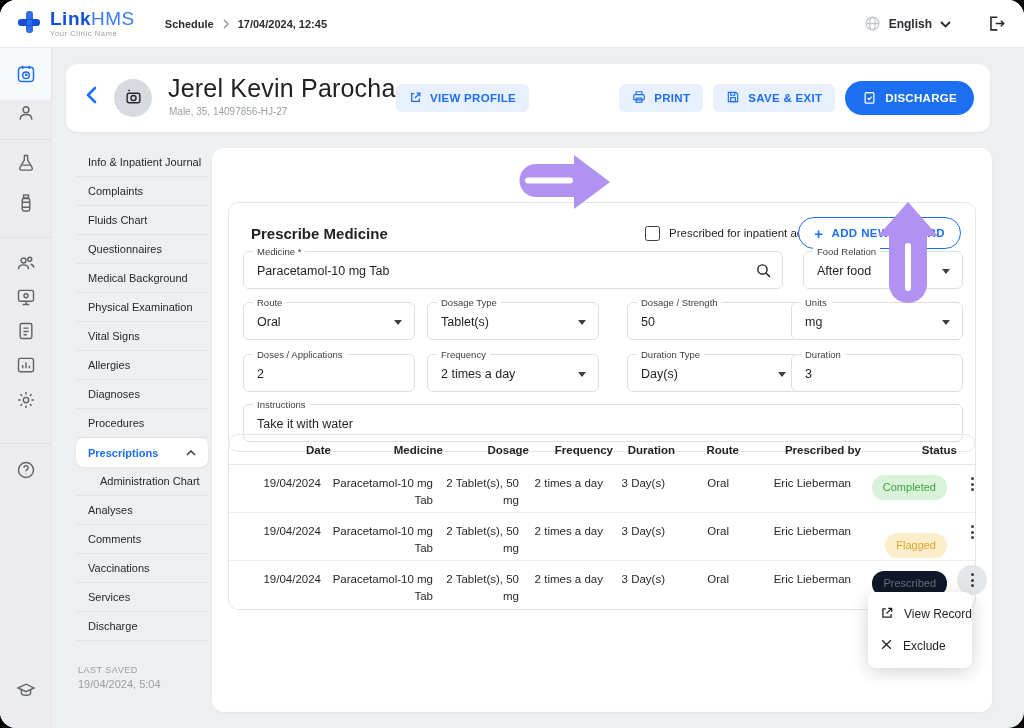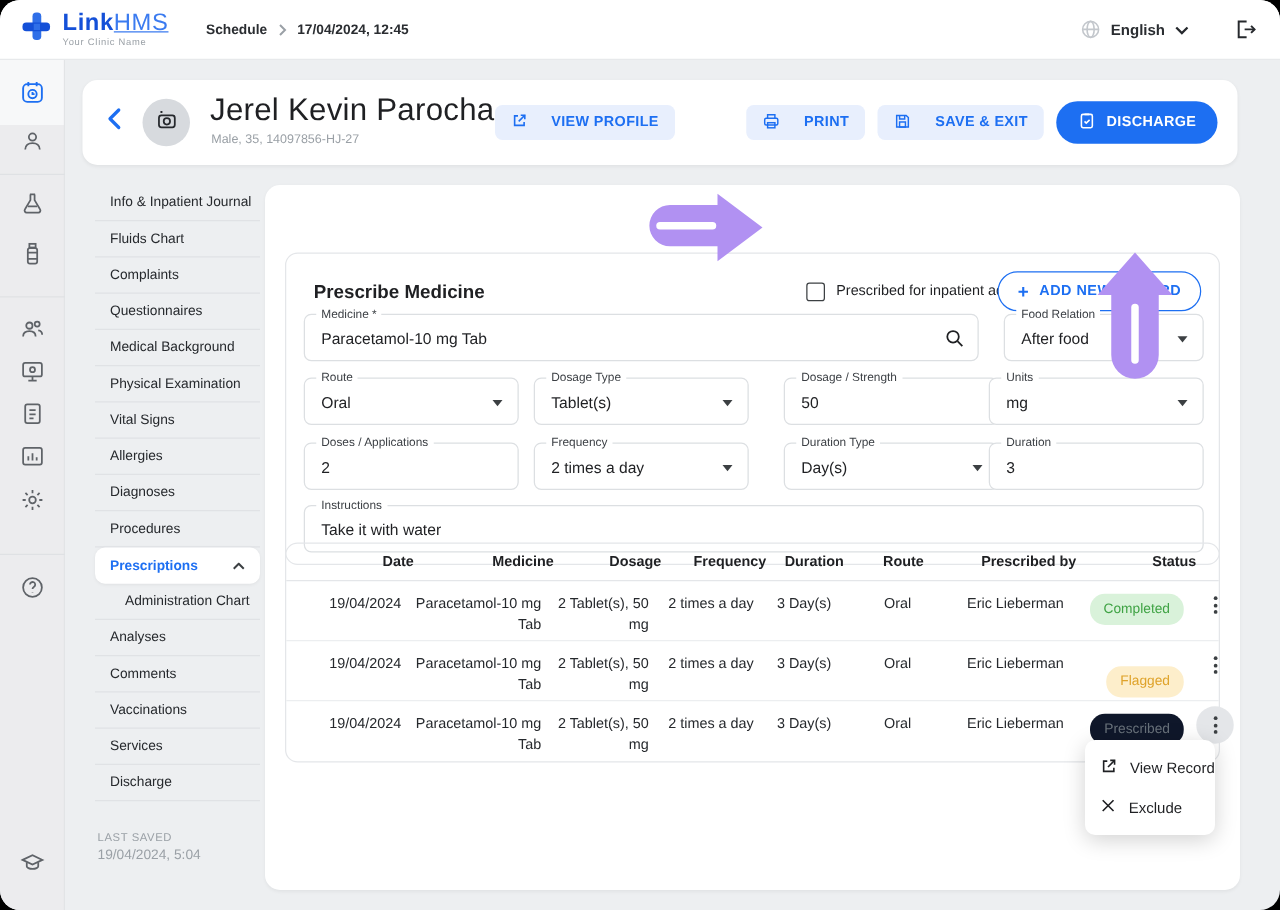--- a/index.html
+++ b/index.html
@@ -7,21 +7,21 @@
     font-family:"Liberation Sans", sans-serif; }
   .screen { position:absolute; inset:0; background:#edeff1; border-radius:16px; overflow:hidden; }
 
   
   .topbar { position:absolute; left:0; top:0; width:1024px; height:48px; background:#fff;
     border-bottom:1px solid #e7e9eb; display:flex; align-items:center; z-index:5; }
   .brand { display:flex; align-items:center; gap:8px; margin-left:16px; }
   .brand-text { line-height:1; }
   .brand-name { font-size:19px; letter-spacing:.5px; }
   .brand-bold { color:#1450d8; font-weight:bold; }
-  .brand-light { color:#3b7bf0; font-weight:normal;text-decoration:underline; }
+  .brand-light { color:#3b7bf0; font-weight:normal; }
   .brand-sub { font-size:7.5px; color:#9aa0a6; letter-spacing:.6px; margin-top:2px; }
   .crumbs { display:flex; align-items:center; gap:8px; margin-left:30px; font-size:11px;
     font-weight:bold; color:#2a2d31; }
   .crumb-sep { color:#9aa0a6; display:flex; }
   .topbar-right { margin-left:auto; display:flex; align-items:center; gap:10px; margin-right:18px; }
   .lang { display:flex; align-items:center; gap:8px; font-size:12px; font-weight:bold; color:#2a2d31; }
   .globe { color:#c3c7cc; display:flex; }
   .logout { margin-left:26px; display:flex; color:#26292d; cursor:pointer; }
 
   
@@ -34,21 +34,21 @@
   .rail-div { position:absolute; left:0; width:52px; border-top:1px solid #dfe1e4; }
 
   
   .pcard { position:absolute; left:66px; top:64px; width:924px; height:68px; background:#fff;
     border-radius:12px; box-shadow:0 1px 3px rgba(0,0,0,.05); }
   .back { position:absolute; left:20px; top:22px; color:#1d6ff2; cursor:pointer; }
   .avatar { position:absolute; left:48px; top:15px; width:38px; height:38px; border-radius:50%;
     background:#d7dade; display:flex; align-items:center; justify-content:center; color:#26292d; cursor:pointer; }
   .pname { position:absolute; left:102px; top:10px; font-size:25px; font-weight:500; color:#1f2023; letter-spacing:.2px; }
   .pmeta { position:absolute; left:103px; top:42px; font-size:10px; color:#9aa0a6; }
-  .chip { display:inline-flex; align-items:center; gap:19px; background:#e8effd; color:#1d6ff2;
+  .chip { display:inline-flex; align-items:center; gap:8px; background:#e8effd; color:#1d6ff2;
     font-size:11.5px; font-weight:bold; letter-spacing:.3px; border:none; border-radius:6px;
     height:28px; padding:0 13px; cursor:pointer; }
   .view-profile { position:absolute; left:330px; top:20px; }
   .pcard-actions { position:absolute; right:16px; top:0; height:68px; display:flex; align-items:center; gap:10px; }
   .discharge { display:inline-flex; align-items:center; gap:8px; background:#1d6ff2; color:#fff;
     font-size:11.5px; font-weight:bold; letter-spacing:.3px; border:none; border-radius:17px;
     height:34px; padding:0 17px; cursor:pointer; }
 
   
   .menu { position:absolute; left:76px; top:148px; width:132px; }
@@ -316,24 +316,24 @@
         <span>DISCHARGE</span>
       </button>
     </div>
   </div>
 
   <div class="menu">
     <div class="menu-item">
         <span>Info &amp; Inpatient Journal</span>
       </div>
     <div class="menu-item">
+        <span>Complaints</span>
+      </div>
+    <div class="menu-item">
         <span>Fluids Chart</span>
-      </div>
-    <div class="menu-item">
-        <span>Complaints</span>
       </div>
     <div class="menu-item">
         <span>Questionnaires</span>
       </div>
     <div class="menu-item">
         <span>Medical Background</span>
       </div>
     <div class="menu-item">
         <span>Physical Examination</span>
       </div>

